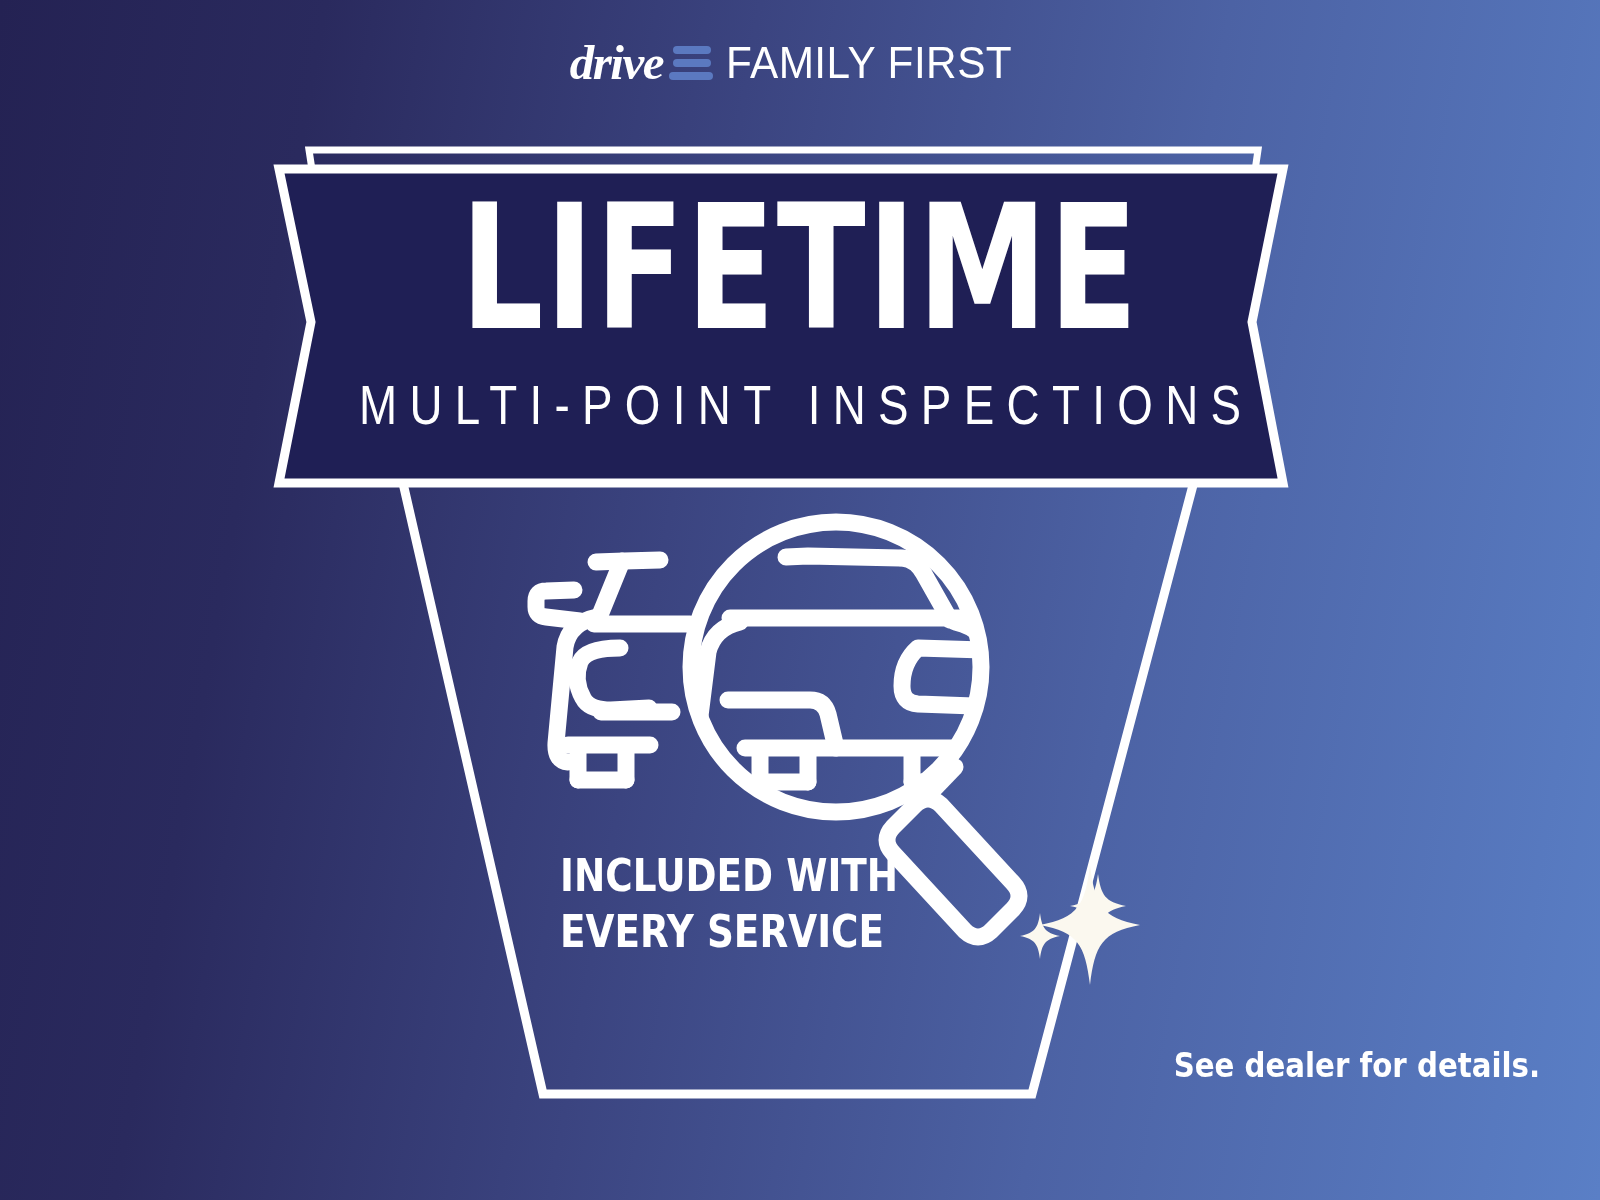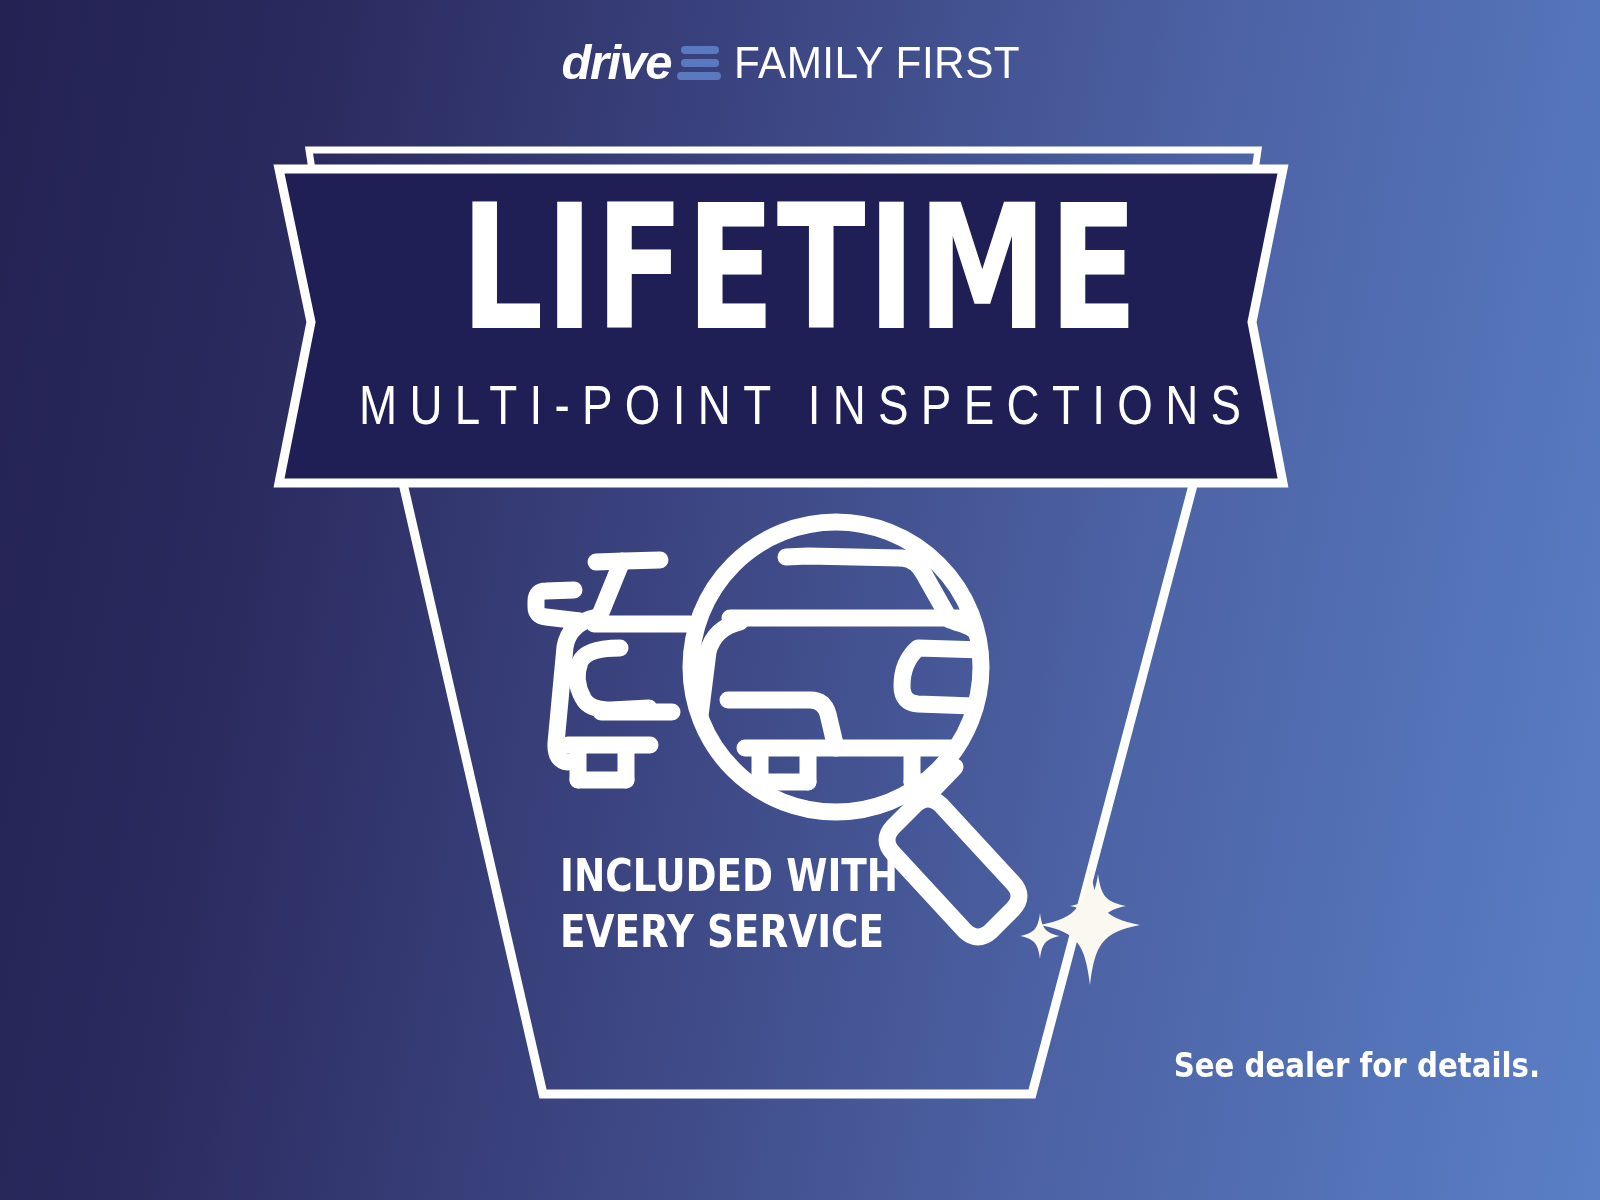--- a/index.html
+++ b/index.html
@@ -23,21 +23,21 @@
     position: absolute;
     top: 28px;
     left: 0;
     width: 1600px;
     height: 66px;
     display: flex;
     align-items: center;
     justify-content: center;
   }
   .brand-drive {
-    font-family: Liberation Sans, sans-serif;
+    font-family: Liberation Serif, serif;
     font-size: 49px;
     font-weight: 700;
     font-style: italic;
     color: #ffffff;
     letter-spacing: -1.5px;
     line-height: 1;
     position: relative;
     top: 1px;
     text-align: center;
   }

